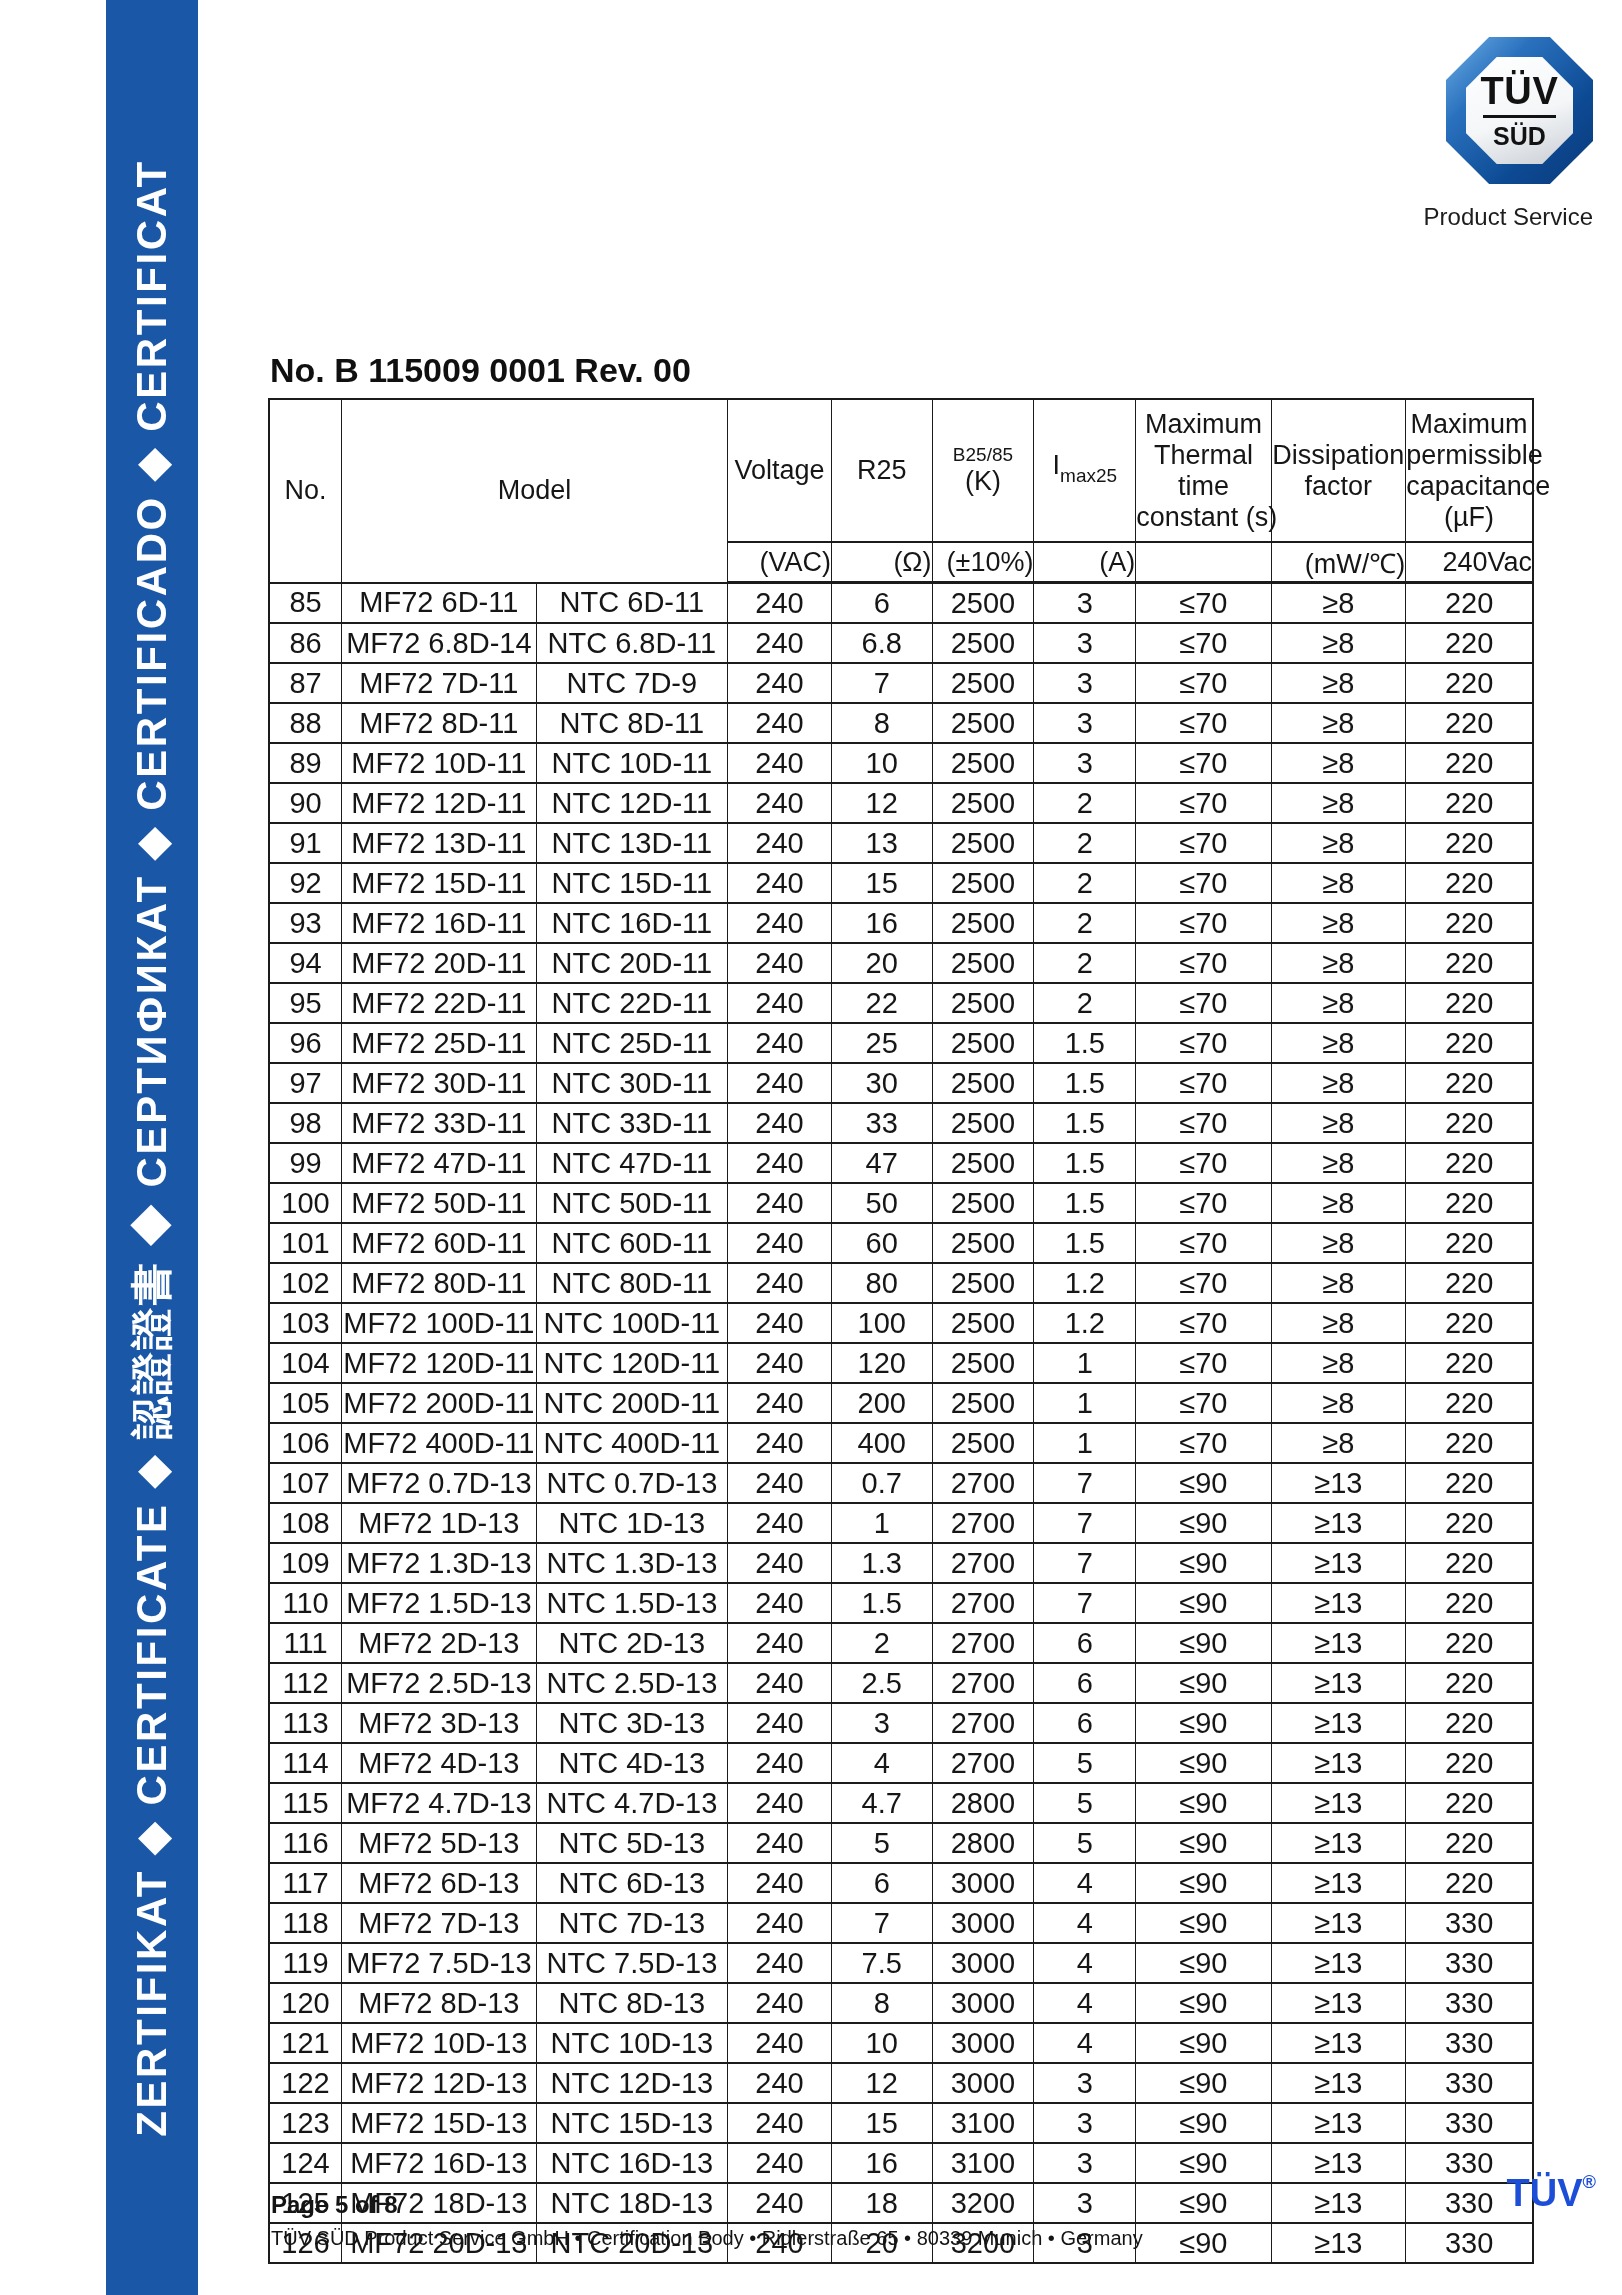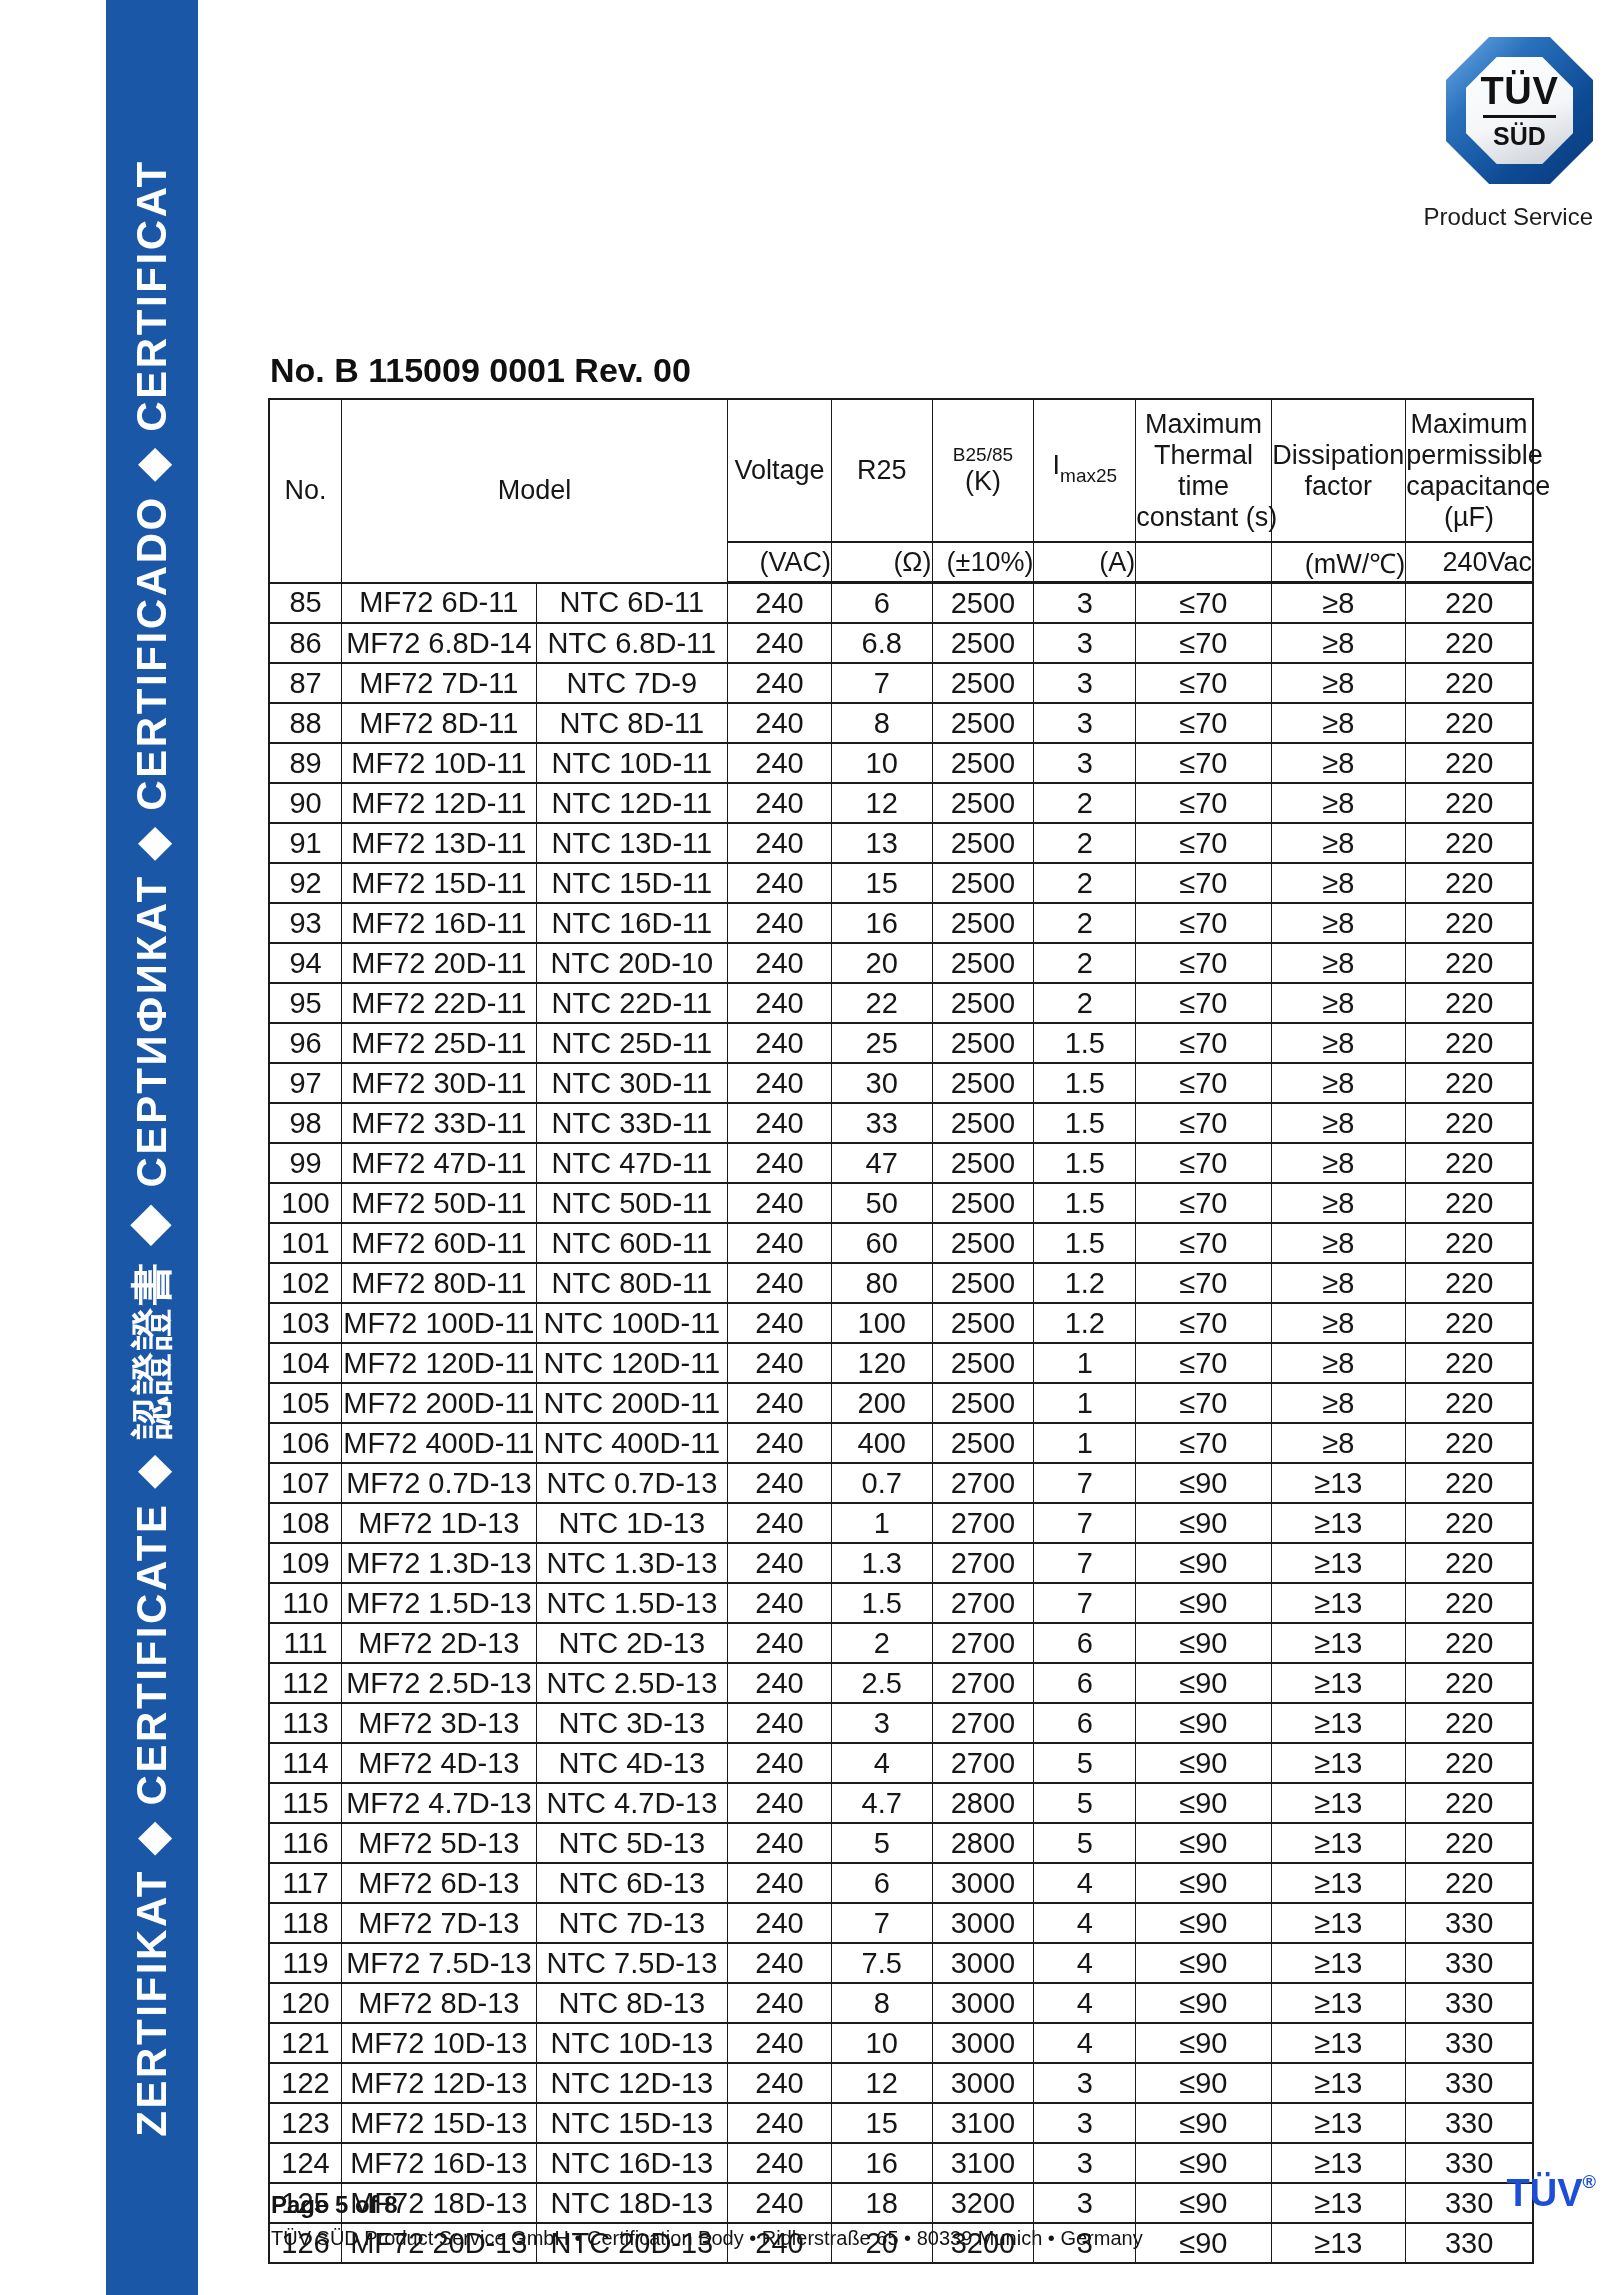--- a/index.html
+++ b/index.html
@@ -253,21 +253,21 @@
           <td>16</td>
           <td>2500</td>
           <td>2</td>
           <td>≤70</td>
           <td>≥8</td>
           <td>220</td>
         </tr>
         <tr>
           <td>94</td>
           <td>MF72 20D-11</td>
-          <td>NTC 20D-10</td>
+          <td>NTC 20D-11</td>
           <td>240</td>
           <td>20</td>
           <td>2500</td>
           <td>2</td>
           <td>≤70</td>
           <td>≥8</td>
           <td>220</td>
         </tr>
         <tr>
           <td>95</td>

